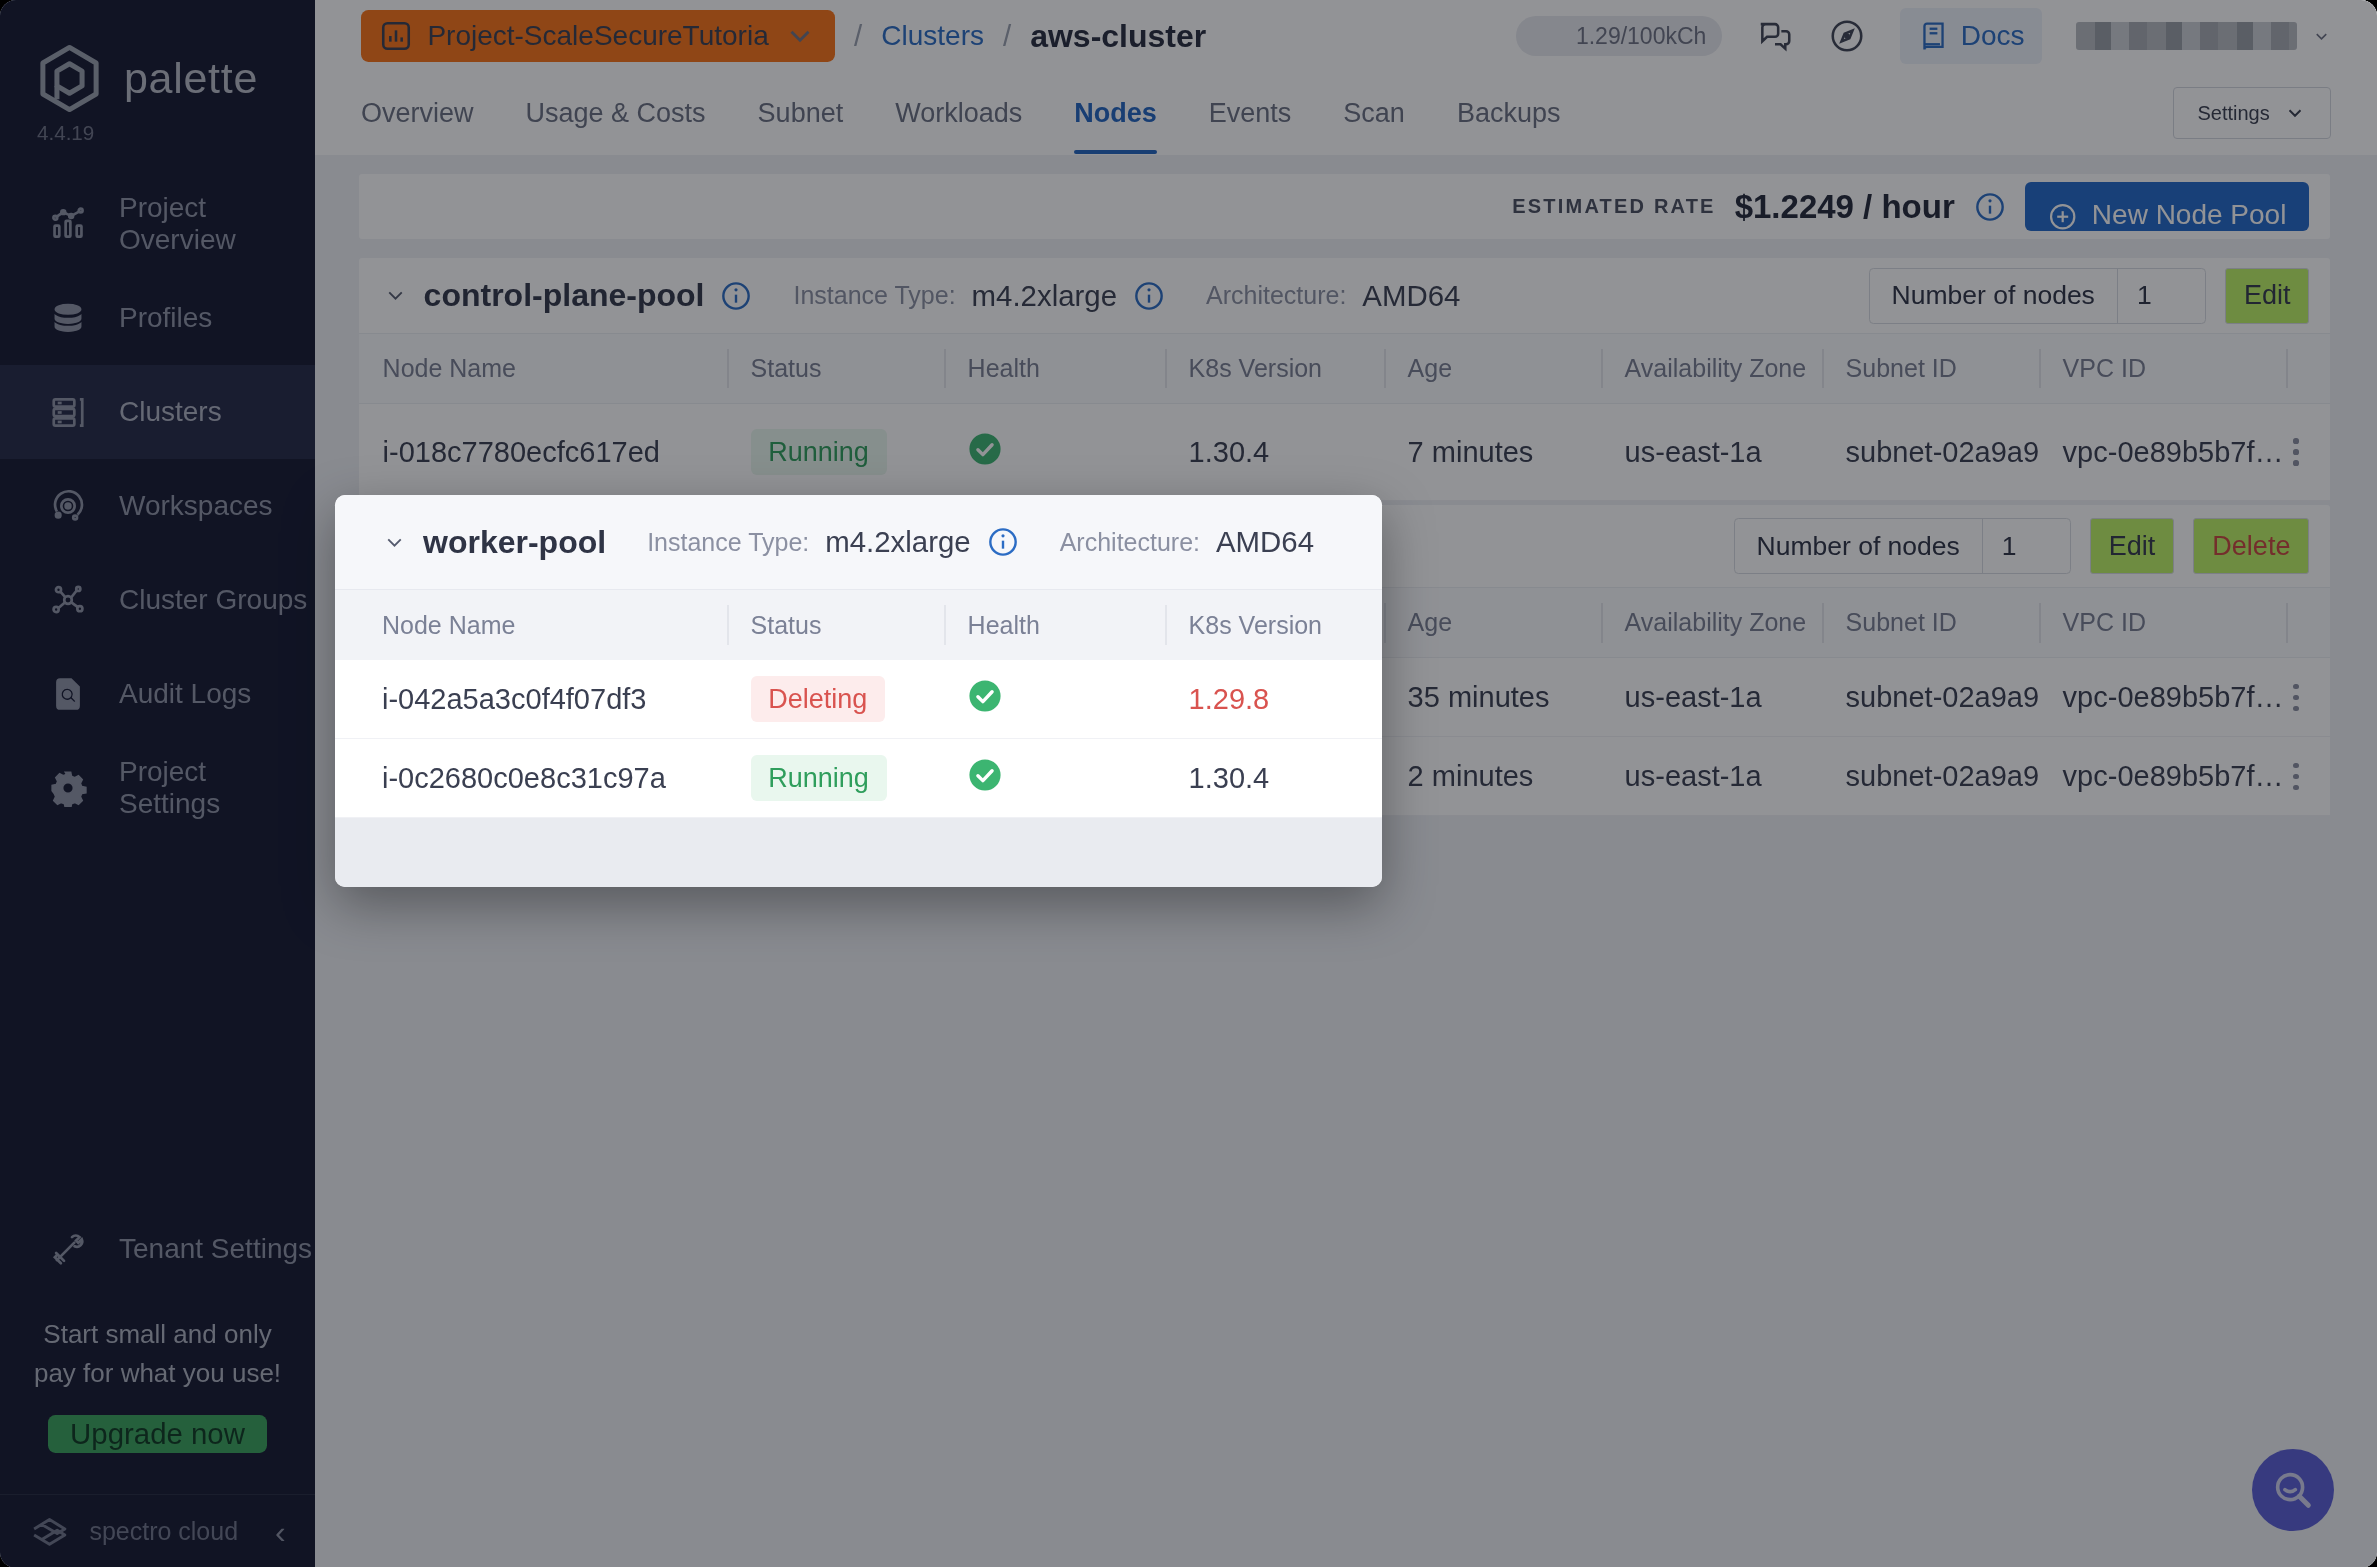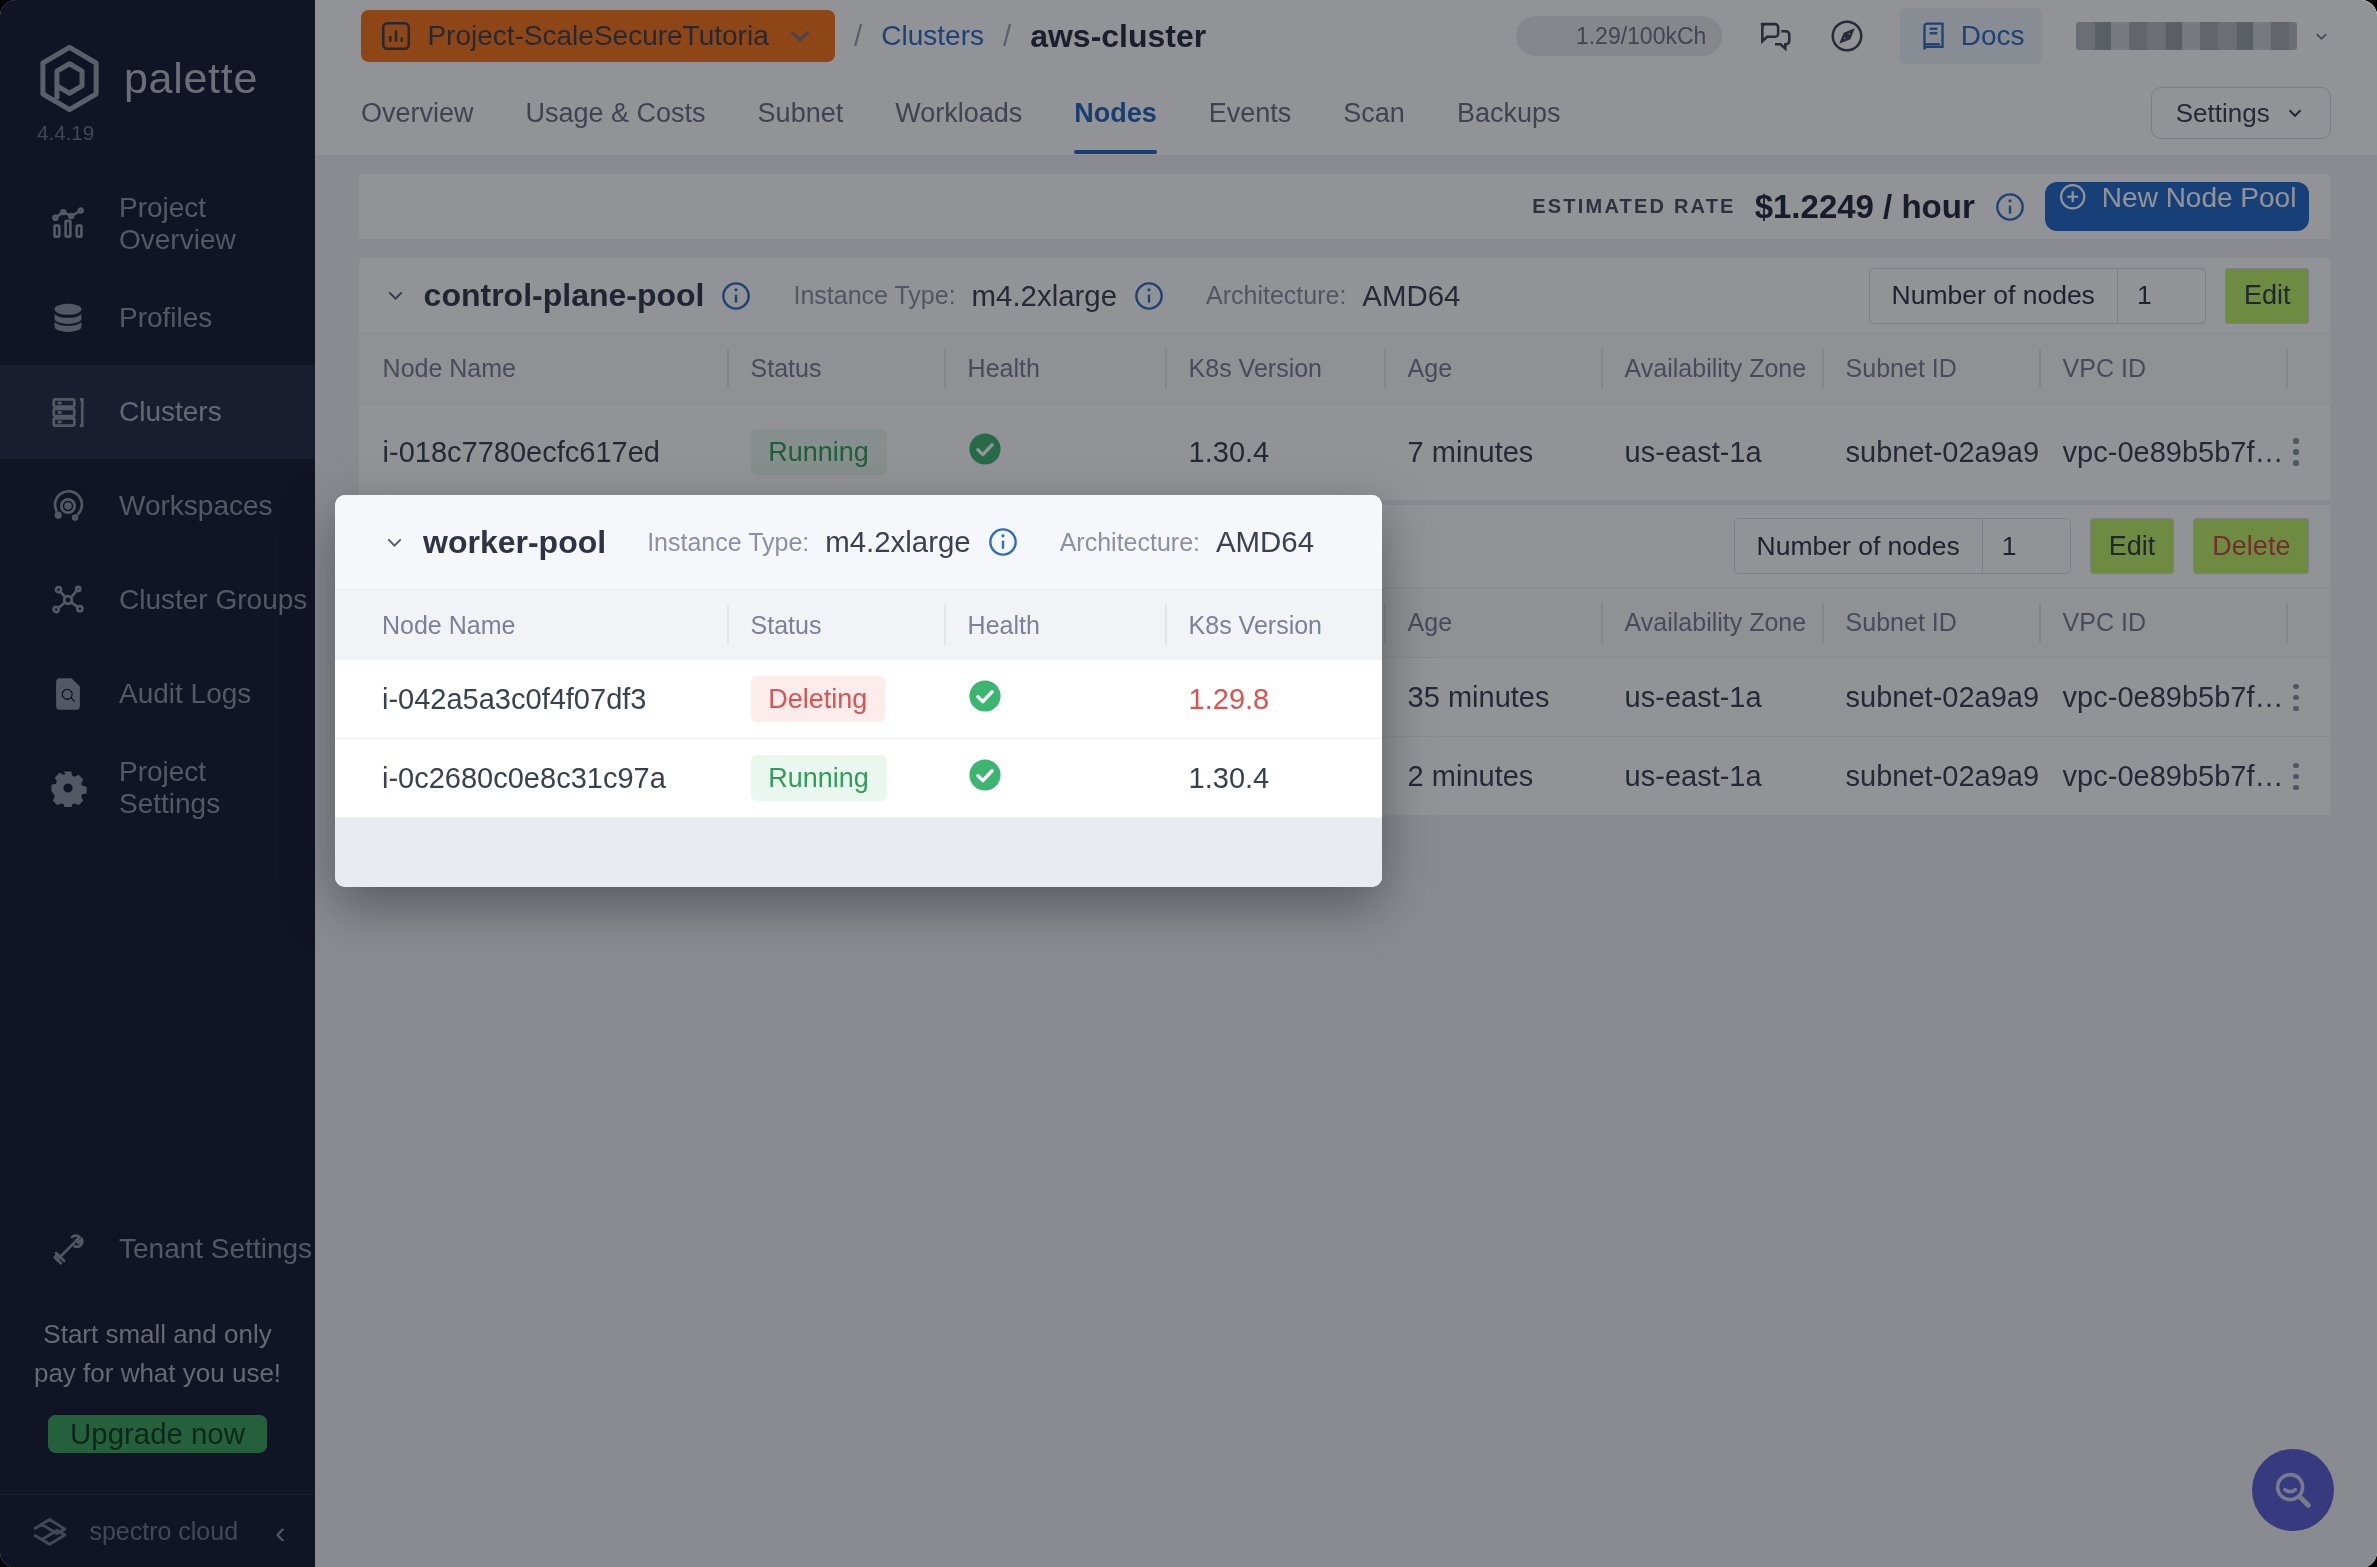--- a/index.html
+++ b/index.html
@@ -49,28 +49,28 @@
   .docs-btn svg{width:31px;height:31px}
   .docs-label{font-size:28px;color:#2b6cc4;font-weight:500}
   .redacted-wrap{display:flex;align-items:center;gap:14.7px;cursor:pointer}
   .redacted{width:221px;height:28px;border-radius:2.9px;background:repeating-linear-gradient(90deg,#b9bcc2 0 19px,#9a9ea6 19px 35px,#cdd0d5 35px 53px,#a8acb3 53px 71px)}
   .caret-sm{width:19px;height:19px;stroke:#6d7283}
 
   .tabs-row{height:82px;display:flex;align-items:stretch;gap:52px;position:relative}
   .tab{display:flex;align-items:center;font-size:27px;color:#6a7082;position:relative;cursor:pointer}
   .tab.active{color:#2264c0;font-weight:600}
   .tab.active::after{content:"";position:absolute;left:0;right:0;bottom:0;height:4.4px;background:#2264c0;border-radius:2.2px}
-  .settings-btn{margin-left:auto;align-self:center;display:flex;align-items:center;gap:14.7px;height:52px;border:1.5px solid #d4d7de;border-radius:10px;background:#fff;padding:0 23.6px;font-size:26px;color:#3a3f4f;font-family:inherit;cursor:pointer}
+  .settings-btn{margin-left:auto;align-self:center;display:flex;align-items:center;gap:14.7px;height:52px;border:1.5px solid #d4d7de;border-radius:4px;background:#fff;padding:0 23.6px;font-size:20px;color:#3a3f4f;font-family:inherit;cursor:pointer}
   .settings-btn svg{width:22px;height:22px;stroke:#3a3f4f}
 
   .ratebar{margin:19px 47px 0 44px;height:65px;background:#fff;border-radius:2.9px;display:flex;align-items:center;justify-content:flex-end;gap:19px;padding-right:20.6px;}
   .rate-label{font-size:20px;letter-spacing:2.2px;color:#4a4f60;font-weight:600}
   .rate-value{font-size:33px;font-weight:700;color:#23283a}
   .info-i{width:32px;height:32px;flex:none;cursor:pointer}
-  .nnp-btn{height:49px;background:var(--blue);border:none;border-radius:12px;color:#fff;font-size:28px;font-family:inherit;display:flex;align-items:flex-start;gap:14.7px;padding:0 13px;cursor:pointer}
+  .nnp-btn{height:49px;background:var(--blue);border:none;border-radius:6px;color:#fff;font-size:28px;font-family:inherit;display:flex;align-items:flex-end;gap:14.7px;padding:0 23px;cursor:pointer}
   .nnp-btn svg{width:29.4px;height:29.4px}
 
   .pool{margin:19px 47px 0 44px;}
   .pool.worker{margin-top:4.4px}
   .pool-head{background:#fff;height:75px;display:flex;align-items:center;padding:0 20.6px 0 23.6px;gap:16px;border-radius:2.9px 2.9px 0 0;}
   .pool.worker .pool-head{height:82px}
   .caret-btn{background:none;border:none;cursor:pointer;display:flex}
   .caret-btn svg{width:25px;height:25px;stroke:#555b6e}
   .pool-name{font-size:32px;font-weight:600;color:var(--ink)}
   .meta-label{font-size:25px;color:var(--muted);margin-left:25px}

